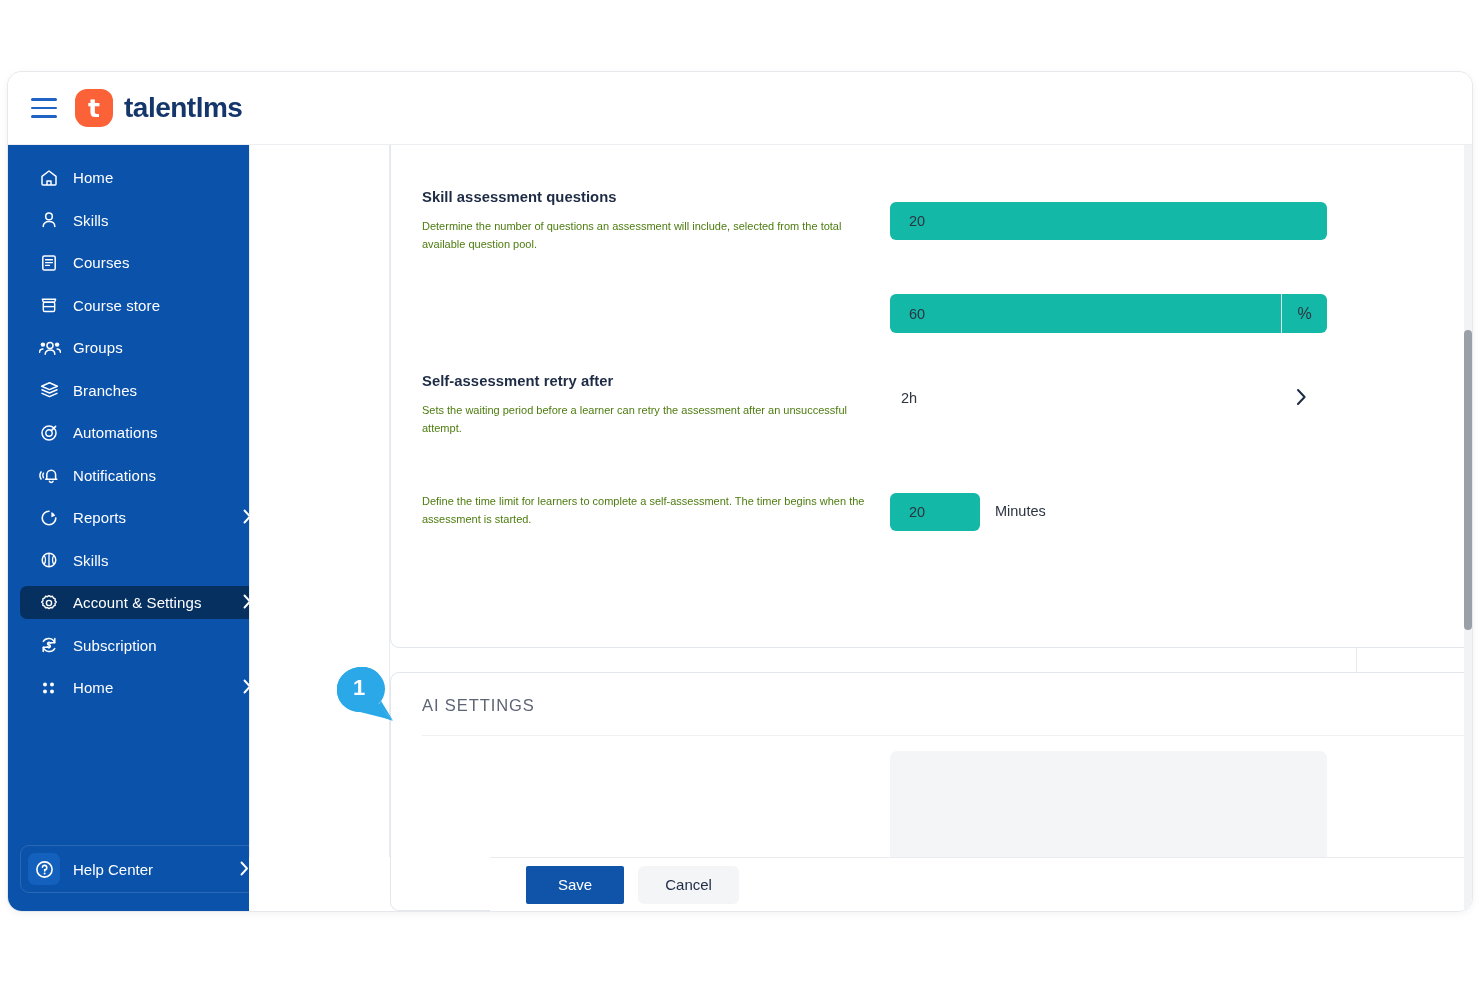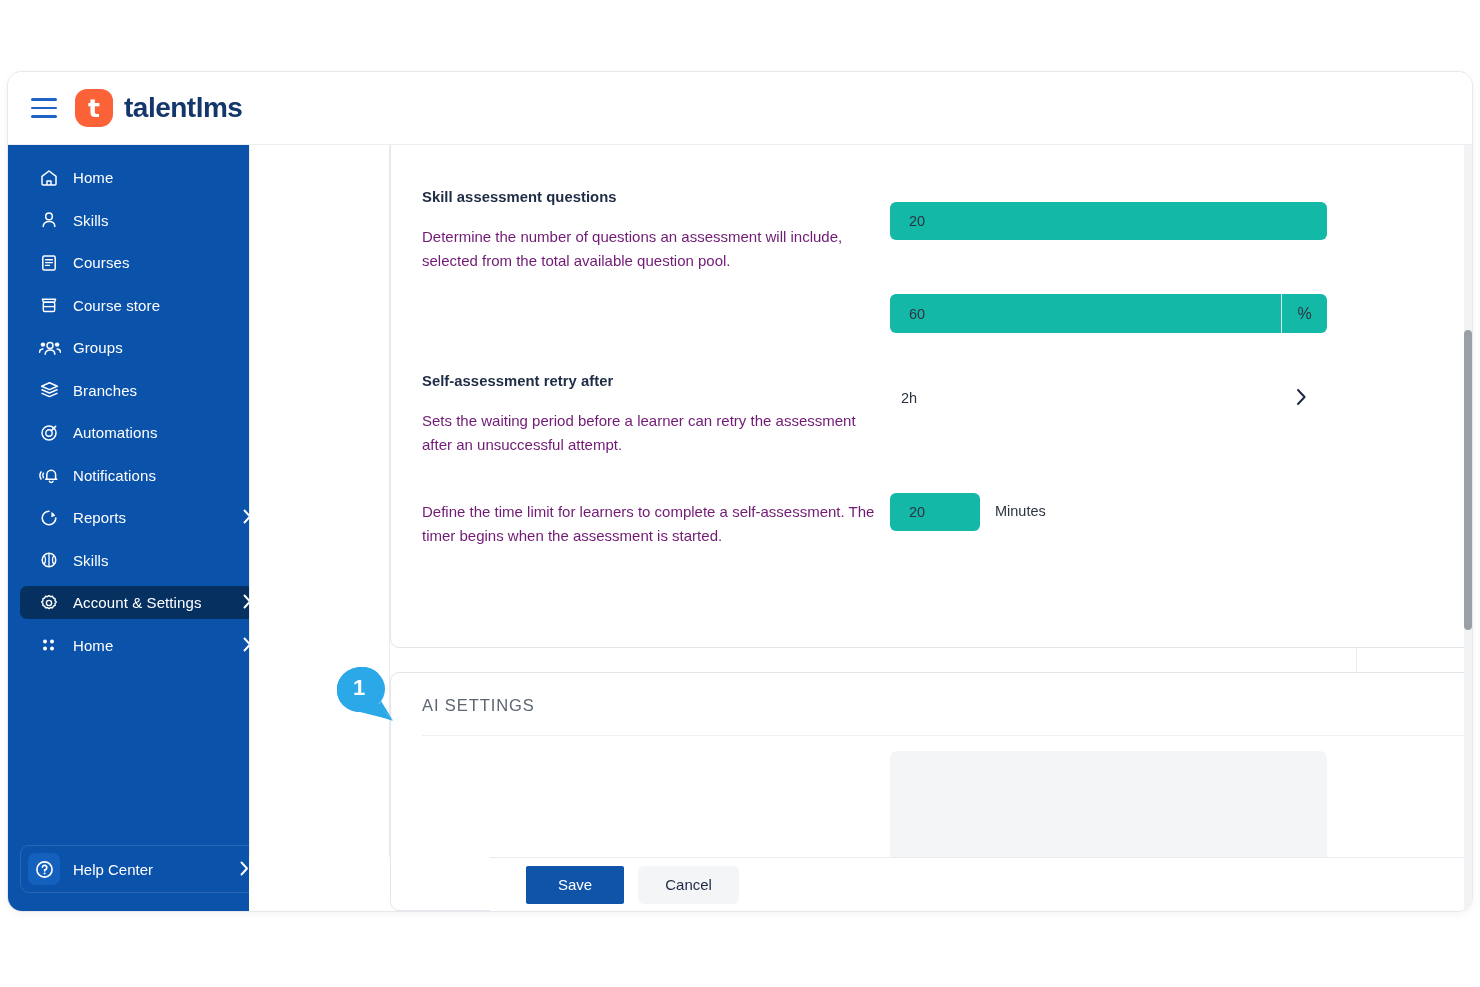--- a/index.html
+++ b/index.html
@@ -140,21 +140,21 @@
     border-radius:9px;
   }
   #card-assessment{ top:-132px; height:635px; }
   #card-ai{ top:527px; height:239px; }
 
   .row{ position:absolute; left:31px; right:31px; }
   .row .lbl{
     font-size:14.8px; font-weight:bold; color:#1d2b44; letter-spacing:.05px;
   }
   .row .desc{
-    font-size:15px; color:#701a75; line-height:1.62; margin-top:20px; max-width:455px;
+    font-size:11px; color:#4d7c0f; line-height:1.62; margin-top:13px; max-width:455px;
   }
 
   .field{
     position:absolute;
     background:#14b8a6; border-radius:6px;
     display:flex; align-items:center;
     font-size:14.5px; color:#2c3442;
   }
   .field .val{ padding-left:19px; }
 
@@ -415,20 +415,31 @@
         </svg>
       </span>
       <span class="lbl">Account &amp; Settings</span>
       <span class="chev">
         <svg width="9" height="15" viewBox="0 0 9 15" fill="none">
             <path d="M1.5 1.5 L7 7.5 L1.5 13.5" stroke="#fff" stroke-width="1.9" stroke-linecap="round" stroke-linejoin="round"></path>
           </svg>
       </span>
     </div>
 
+    <div class="nav-item">
+      <span class="ico">
+        <svg width="20" height="20" viewBox="0 0 20 20" fill="none">
+          <path d="M15.6 7.6 A6.4 6.4 0 0 0 4.3 6.4" stroke="#fff" stroke-width="1.5" stroke-linecap="round"></path>
+          <path d="M4.4 12.4 A6.4 6.4 0 0 0 15.7 13.6" stroke="#fff" stroke-width="1.5" stroke-linecap="round"></path>
+          <path d="M15.8 3.6 V7.8 H11.8 M4.2 16.4 V12.2 H8.2" stroke="#fff" stroke-width="1.5" stroke-linecap="round" stroke-linejoin="round"></path>
+          <path d="M10 6.8 V13.2 M11.8 8.4 a1.8 1.8 0 0 0-1.8-1 c-2 0-2 2.6 0 2.6 s2 2.6 0 2.6 a1.8 1.8 0 0 1-1.8-1" stroke="#fff" stroke-width="1.3" stroke-linecap="round"></path>
+        </svg>
+      </span>
+      <span class="lbl">Subscription</span>
+    </div>
 
     <div class="nav-item">
       <span class="ico">
         <svg width="20" height="20" viewBox="0 0 20 20" fill="none">
           <circle cx="6" cy="6.4" r="2" fill="#fff"></circle>
             <circle cx="13" cy="6.4" r="2" fill="#fff"></circle>
           <circle cx="6" cy="13.4" r="2" fill="#fff"></circle>
             <circle cx="13" cy="13.4" r="2" fill="#fff"></circle>
         </svg>
       </span>

